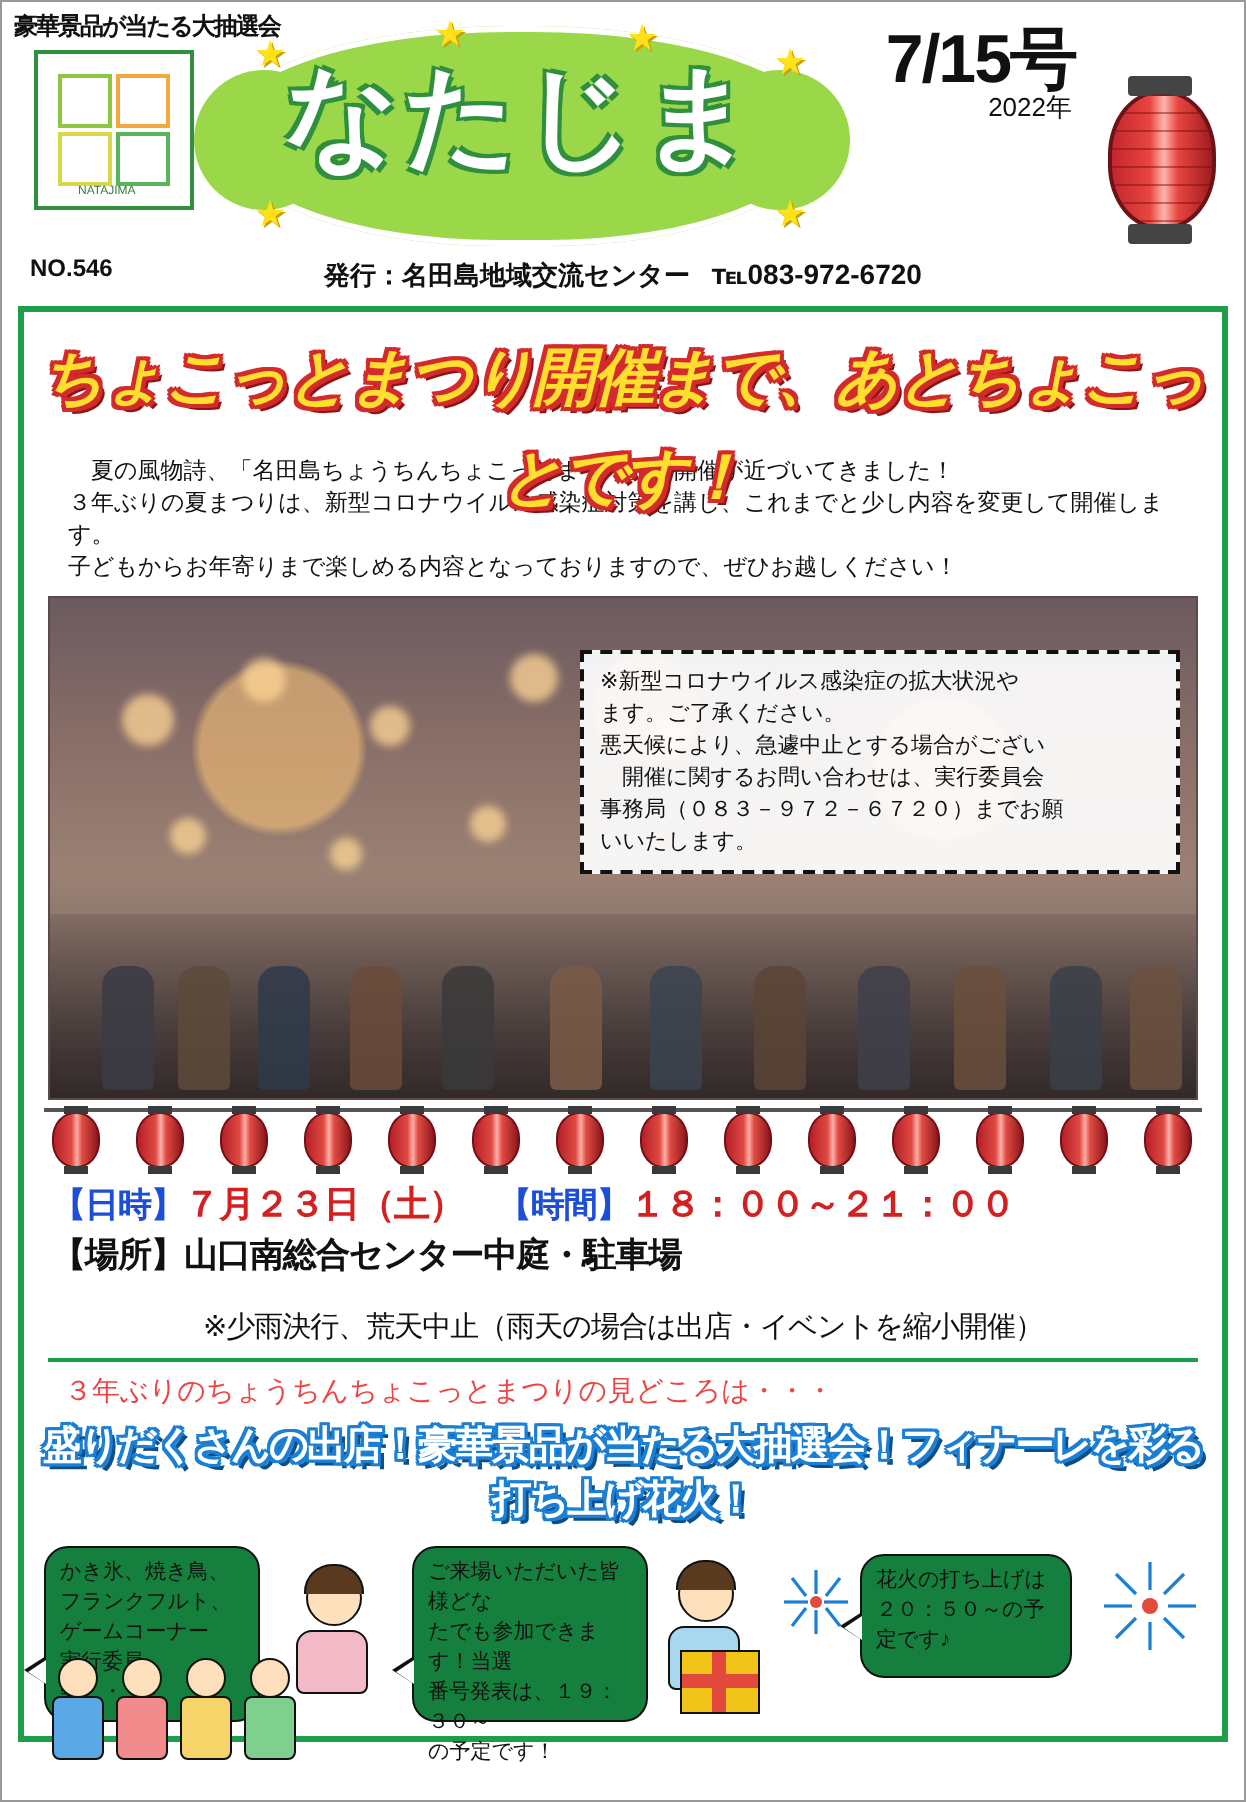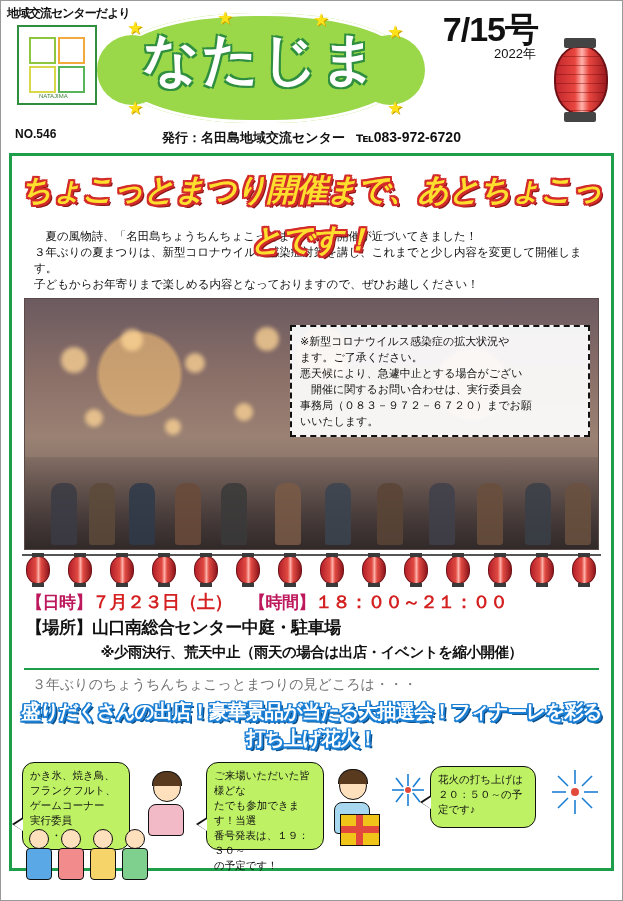--- a/index.html
+++ b/index.html
@@ -132,43 +132,43 @@
     background:linear-gradient(90deg,#b5202a 0%,#e04a42 40%,#ffb0a8 52%,#e04a42 64%,#8f161c 100%);
     border:1px solid #701015;
   }
   .lantern-row .ln:before{content:"";position:absolute;left:5px;top:-4px;width:12px;height:4px;background:#3a3a3a;}
   .lantern-row .ln:after{content:"";position:absolute;left:5px;bottom:-4px;width:12px;height:4px;background:#3a3a3a;}
   .lantern-row .wire{position:absolute;left:0;right:0;top:2px;height:2px;background:#555;}
 
   
   .info{margin:4px 14px 0 14px;}
   .info .row1{font-size:17px;font-weight:bold;color:#111;letter-spacing:-0.5px;}
-  .info .row1 .lbl{color:#be185d;}
+  .info .row1 .lbl{color:#1d4ed8;}
   .info .row1 .red{color:#d42020;font-size:18px;}
   .info .row2{font-size:17px;font-weight:bold;color:#111;margin-top:2px;letter-spacing:-0.5px;}
-  .info .row3{font-size:14.5px;font-weight:bold;color:#111;margin-top:4px;letter-spacing:-0.5px;text-align:center;}
+  .info .row3{font-size:14.5px;font-weight:normal;color:#111;margin-top:15px;letter-spacing:-0.5px;text-align:center;}
 
   .hr-green{margin:6px 12px 0 12px;height:2px;background:#1e9e4a;}
 
-  .seeing{margin:6px 16px 0 20px;font-size:14px;color:#737373;font-family:Liberation Mono, monospace;}
+  .seeing{margin:6px 16px 0 20px;font-size:14px;color:#ef4444;font-family:Liberation Mono, monospace;}
 
   .bigline-wrap{margin:4px 6px 0 6px;text-align:center;}
   .bigline{
     display:inline-block;font-size:19.5px;font-weight:bold;color:#ffffff;letter-spacing:-1px;
     text-shadow:
       1.5px 0 0 #1b7fd4,-1.5px 0 0 #1b7fd4,0 1.5px 0 #1b7fd4,0 -1.5px 0 #1b7fd4,
       1.5px 1.5px 0 #1b7fd4,-1.5px 1.5px 0 #1b7fd4,1.5px -1.5px 0 #1b7fd4,-1.5px -1.5px 0 #1b7fd4,
       3px 3px 0 #0d4f88;
     font-family:"DejaVu Sans",sans-serif;
   }
 
   
   .bubbles{position:relative;margin:6px 10px 0 10px;height:96px;}
   .bubble{
-    position:absolute;border:1.5px solid #111;border-radius:12px;background:#bef264;
+    position:absolute;border:1.5px solid #111;border-radius:12px;background:#15803d;
     font-size:10.5px;line-height:15px;color:#111;padding:5px 7px;box-sizing:border-box;
   }
   .bubble:after{
     content:"";position:absolute;bottom:18px;left:-9px;width:0;height:0;
     border-top:6px solid transparent;border-bottom:6px solid transparent;border-right:9px solid #fff;
   }
   .bubble:before{
     content:"";position:absolute;bottom:18px;left:-11px;width:0;height:0;
     border-top:7px solid transparent;border-bottom:7px solid transparent;border-right:11px solid #111;
   }
@@ -203,21 +203,21 @@
     position:absolute;left:8px;right:8px;top:872px;text-align:center;
     font-size:11px;color:#111;
   }
 </style>
 </head>
 <body>
 
 <div class="page">
 
   <div class="header">
-    <div class="masthead-label">地域交流センターだより</div>
+    <div class="masthead-label">豪華景品が当たる大抽選会</div>
 
     <div class="logo-box">
       <div class="logo-grid">
         <div></div>
           <div></div>
           <div></div>
           <div></div>
       </div>
     </div>
     <div class="logo-caption">NATAJIMA</div>

